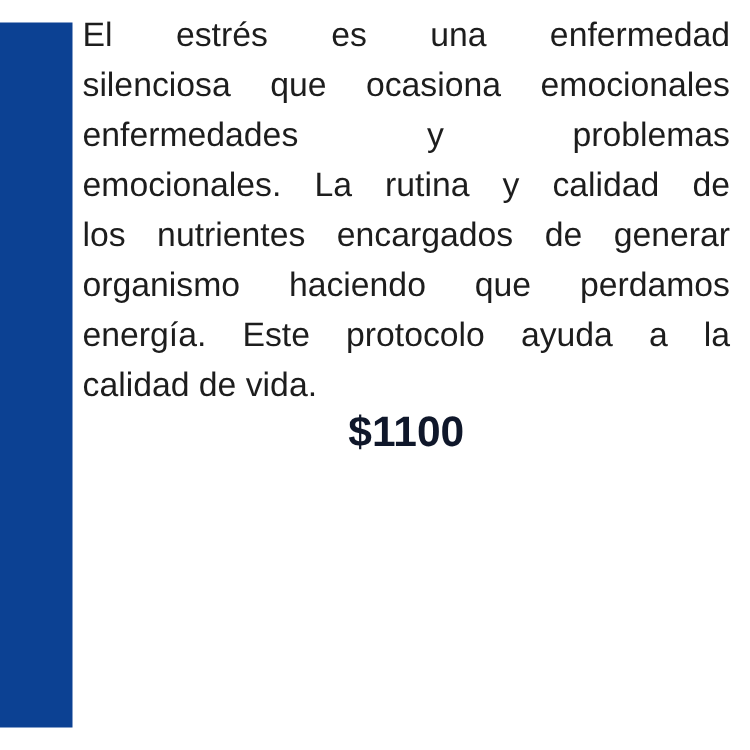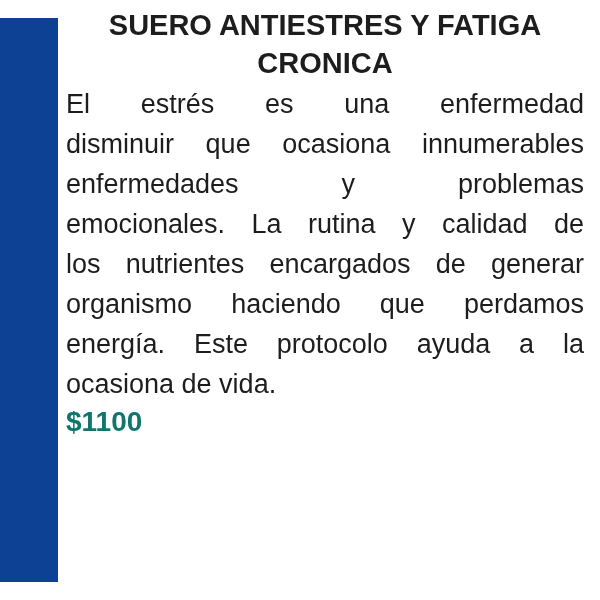--- a/index.html
+++ b/index.html
@@ -40,48 +40,45 @@
     color: #1d1d1d;
     text-align: left;
     white-space: nowrap;
   }
   .body-line.justified {
     text-align: justify;
     text-align-last: justify;
     white-space: normal;
   }
   .price {
-    font-size: 28px;
+    font-size: 34px;
     font-weight: bold;
-    color: #0f766e;
+    color: #0f172a;
+    text-align: center;
     line-height: 36px;
   }
 </style>
 </head>
 <body>
 
 <div class="canvas">
 
   <div class="accent-bar"></div>
 
   <div class="content">
 
-    <h1 class="title">
-      <span class="title-line">SUERO ANTIESTRES Y FATIGA</span>
-      <span class="title-line">CRONICA</span>
-    </h1>
 
     <div class="body-text">
       <div class="body-line justified">El estrés es una enfermedad</div>
-      <div class="body-line justified">disminuir que ocasiona innumerables</div>
+      <div class="body-line justified">silenciosa que ocasiona emocionales</div>
       <div class="body-line justified">enfermedades y problemas</div>
       <div class="body-line justified">emocionales. La rutina y calidad de</div>
       <div class="body-line justified">los nutrientes encargados de generar</div>
       <div class="body-line justified">organismo haciendo que perdamos</div>
       <div class="body-line justified">energía. Este protocolo ayuda a la</div>
-      <div class="body-line">ocasiona de vida.</div>
+      <div class="body-line">calidad de vida.</div>
     </div>
 
     <div class="price">$1100</div>
 
   </div>
 
 </div>
 
 </body></html>

